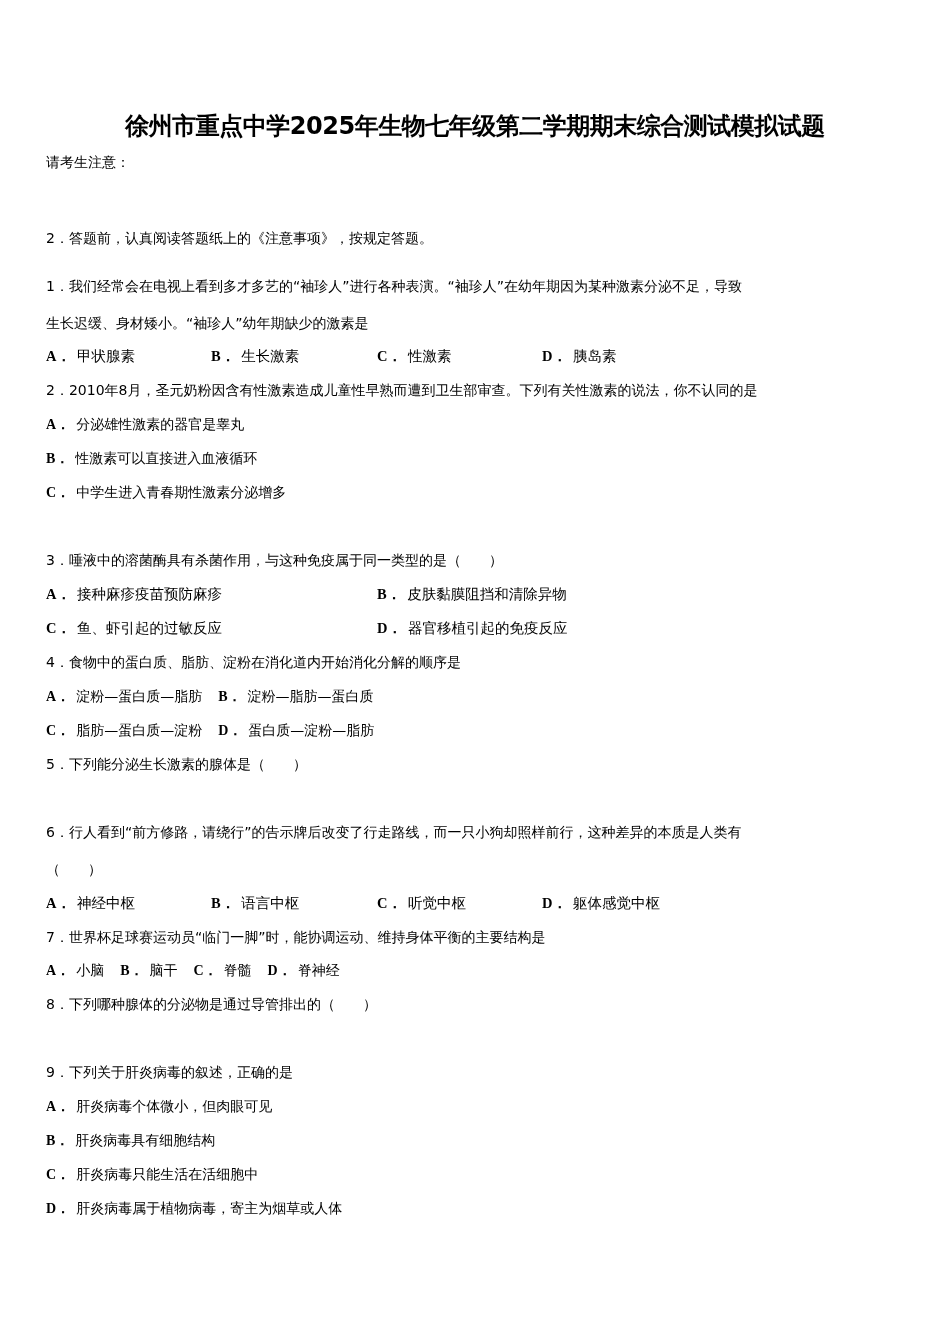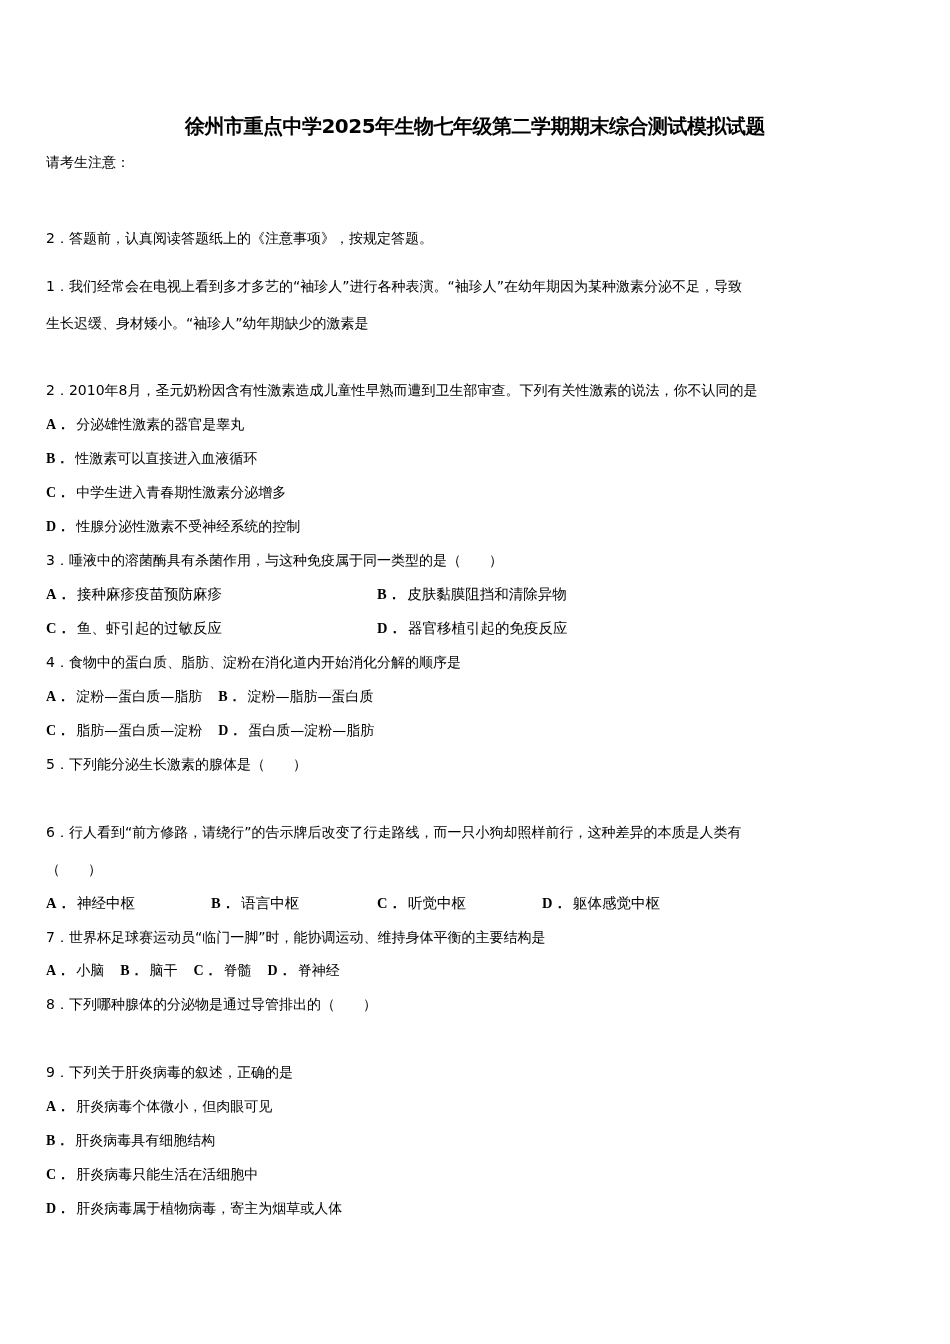--- a/index.html
+++ b/index.html
@@ -5,21 +5,21 @@
   html, body { margin: 0; padding: 0; background: #ffffff; }
   body {
     width: 950px; height: 1344px; position: relative; overflow: hidden;
     font-family: "DejaVu Serif", "Liberation Serif", serif;
     color: #000;
   }
   .page { position: absolute; left: 0; top: 0; width: 950px; height: 1344px; }
   .title {
     position: absolute; left: 0; width: 950px; top: 112px;
     text-align: center; font-family: "DejaVu Sans", "Liberation Sans", sans-serif;
-    font-weight: bold; font-size: 20px; letter-spacing: -0.5px; line-height: 28px;
+    font-weight: bold; font-size: 24px; letter-spacing: -0.5px; line-height: 28px;
   }
   .line {
     position: absolute; left: 46px; font-size: 14px; line-height: 20px;
     white-space: nowrap;
   }
   .notice { font-family: "DejaVu Sans", "Liberation Sans", sans-serif; font-size: 14px; }
   .q { font-family: "DejaVu Sans", "Liberation Sans", sans-serif; }
   .opt-label { font-weight: bold; font-family: "Liberation Serif", "DejaVu Serif", serif; margin-right: 6px; }
   .opts-row { position: absolute; left: 46px; height: 20px; width: 860px; font-size: 14.5px; line-height: 20px; white-space: nowrap; }
   .opt { position: absolute; top: 0; }
@@ -30,26 +30,31 @@
 
 <div class="page">
 
   <div class="title">徐州市重点中学2025年生物七年级第二学期期末综合测试模拟试题</div>
 
   <div class="line notice" style="top:152px">请考生注意：</div>
   <div class="line notice" style="top:228px">2．答题前，认真阅读答题纸上的《注意事项》，按规定答题。</div>
 
   <div class="line q" style="top:276px">1．我们经常会在电视上看到多才多艺的“袖珍人”进行各种表演。“袖珍人”在幼年期因为某种激素分泌不足，导致</div>
   <div class="line q" style="top:313px">生长迟缓、身材矮小。“袖珍人”幼年期缺少的激素是</div>
+  <div class="opts-row" style="top:346px">
+    <span class="opt" style="left:0"><span class="opt-label">A．</span><span>甲状腺素</span></span>
+    <span class="opt" style="left:165px"><span class="opt-label">B．</span><span>生长激素</span></span>
+    <span class="opt" style="left:331px"><span class="opt-label">C．</span><span>性激素</span></span>
+    <span class="opt" style="left:496px"><span class="opt-label">D．</span><span>胰岛素</span></span>
+  </div>
 
   <div class="line q" style="top:380px">2．2010年8月，圣元奶粉因含有性激素造成儿童性早熟而遭到卫生部审查。下列有关性激素的说法，你不认同的是</div>
   <div class="line q" style="top:414px"><span class="opt-label">A．</span><span>分泌雄性激素的器官是睾丸</span></div>
   <div class="line q" style="top:448px"><span class="opt-label">B．</span><span>性激素可以直接进入血液循环</span></div>
   <div class="line q" style="top:482px"><span class="opt-label">C．</span><span>中学生进入青春期性激素分泌增多</span></div>
-  <div class="line q" style="top:516px"><span class="opt-label">D．</span><span>性腺分泌性激素不受神经系统的控制</span></div>
 
   <div class="line q" style="top:550px">3．唾液中的溶菌酶具有杀菌作用，与这种免疫属于同一类型的是（　　）</div>
   <div class="opts-row" style="top:584px">
     <span class="opt" style="left:0"><span class="opt-label">A．</span><span>接种麻疹疫苗预防麻疹</span></span>
     <span class="opt" style="left:331px"><span class="opt-label">B．</span><span>皮肤黏膜阻挡和清除异物</span></span>
   </div>
   <div class="opts-row" style="top:618px">
     <span class="opt" style="left:0"><span class="opt-label">C．</span><span>鱼、虾引起的过敏反应</span></span>
     <span class="opt" style="left:331px"><span class="opt-label">D．</span><span>器官移植引起的免疫反应</span></span>
   </div>

